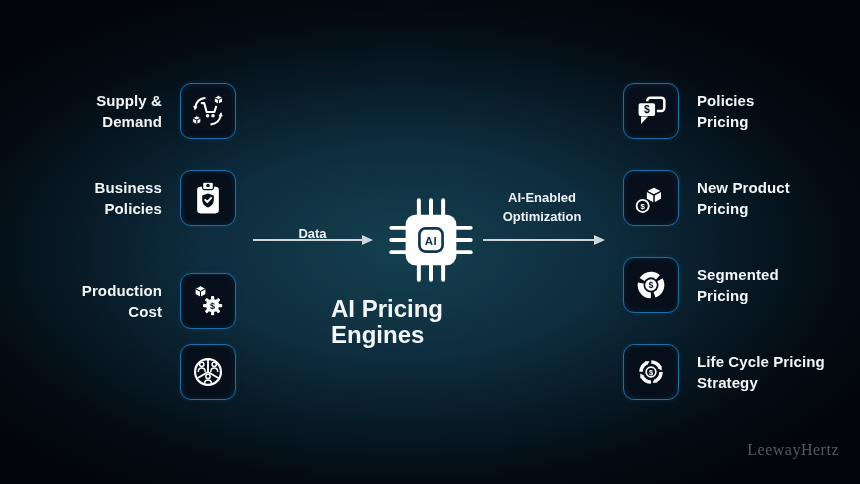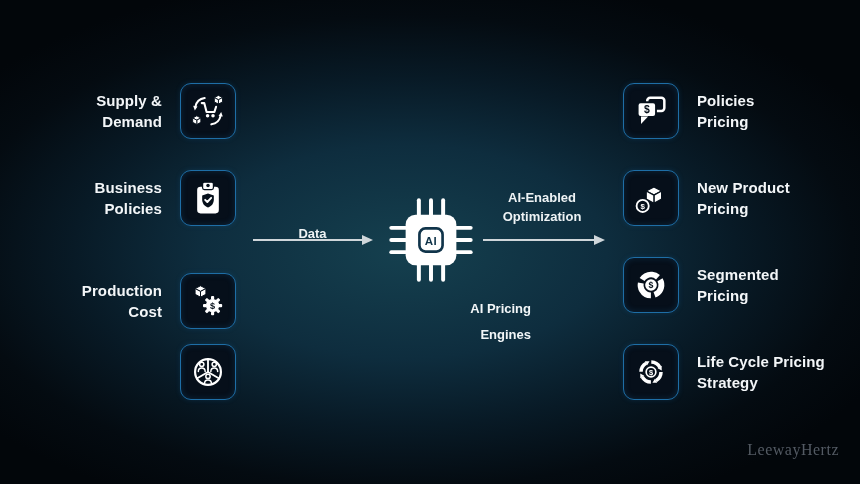--- a/index.html
+++ b/index.html
@@ -25,21 +25,21 @@
     flex:0 0 56px;width:56px;height:56px;box-sizing:border-box;
     border-radius:11px;background:#060f1a;
     border:1.5px solid #1e6ea6;
     box-shadow:0 0 6px rgba(30,110,166,.25) inset, 0 0 5px rgba(25,95,150,.25);
     display:flex;align-items:center;justify-content:center;
   }
   .tile svg{display:block;}
   .chip{position:absolute;left:388px;top:197px;width:86px;height:86px;}
   .center-title{
     position:absolute;left:331px;top:296px;width:200px;
-    text-align:right;color:#f2f6f8;font-size:13px;font-weight:700;
+    text-align:left;color:#f2f6f8;font-size:24px;font-weight:700;
     line-height:26px;white-space:pre-line;
   }
   .arrow{position:absolute;height:12px;}
   .arrow-label{
     position:absolute;color:#eef3f5;font-size:13px;font-weight:700;
     text-align:center;line-height:19px;white-space:pre-line;
   }
   .watermark{
     position:absolute;right:21px;top:441px;
     font-family:"Liberation Serif", serif;

